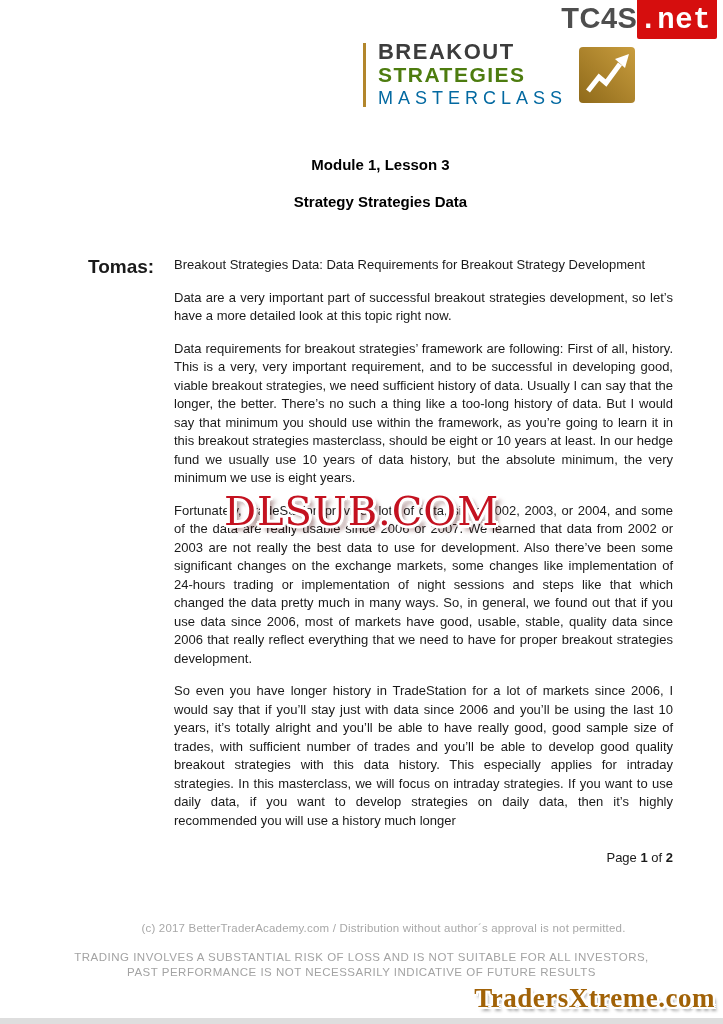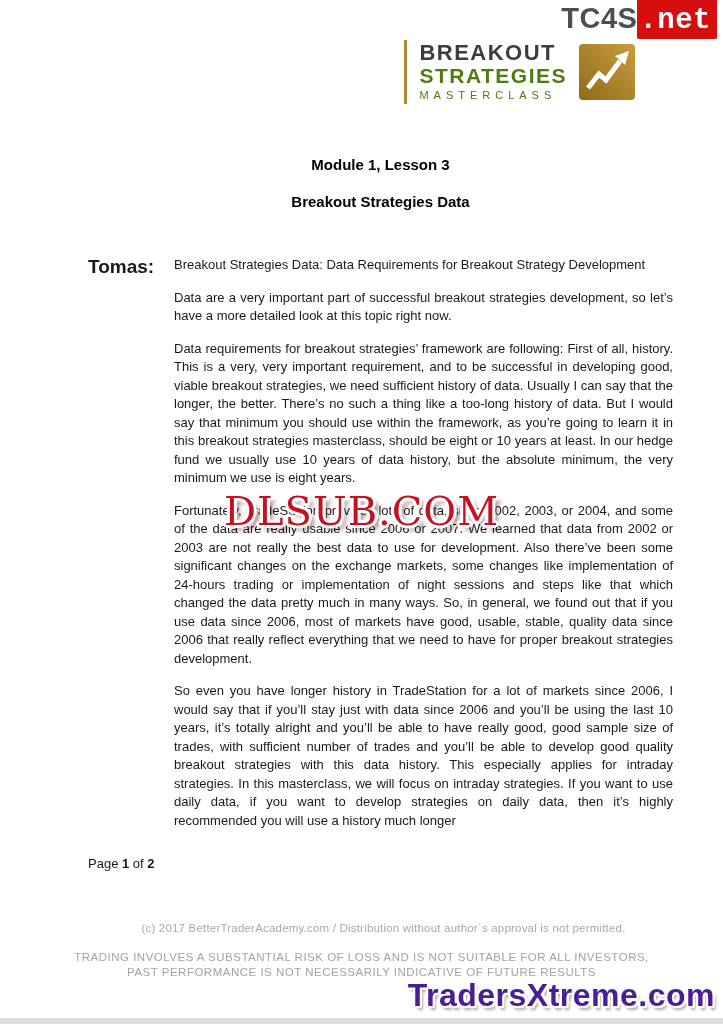--- a/index.html
+++ b/index.html
@@ -14,50 +14,50 @@
   .tc4s { position:absolute; top:2px; right:6px; font-size:29px; font-weight:bold; letter-spacing:.5px; white-space:nowrap; }
   .tc4s-a { color:#4e4e4e; text-shadow:1px 1px 0 #ffffff; }
   .tc4s-b { background:#d60e0e; color:#ffffff; padding:12px 6px 2px 2px; border-radius:2px;font-family:Liberation Mono, monospace; }
 
   
   .logo { position:absolute; top:40px; right:88px; display:flex; align-items:center; }
   .logo-bar { width:3px; height:64px; background:#b2862c; margin-right:12px; }
   .logo-text { margin-right:12px; }
   .logo-l1 { font-size:22px; font-weight:bold; color:#3c3c3c; letter-spacing:1.5px; line-height:1.08; }
   .logo-l2 { font-size:21px; font-weight:bold; color:#4d7c0f; letter-spacing:1.5px; line-height:1.08; }
-  .logo-l3 { font-size:11px; color:#4d7c0f; letter-spacing:5px; line-height:1.35; }
+  .logo-l3 { font-size:18px; color:#0369a1; letter-spacing:5px; line-height:1.35; }
 
   
   .content { padding:156px 50px 0 88px; }
   .title, .subtitle { text-align:center; font-size:15px; font-weight:bold; color:#000; }
   .subtitle { margin-top:20px; }
   .transcript { display:grid; grid-template-columns:86px 1fr; margin-top:46px; }
   .speaker { font-size:19px; font-weight:bold; }
   .paras p { font-size:13px; line-height:18.5px; text-align:justify; margin:0 0 14px 0; }
-  .pagenum { text-align:left; font-size:13px; margin-top:12px; }
+  .pagenum { text-align:right; font-size:13px; margin-top:6px; }
 
   
   .dlsub {
     position:absolute; top:488px; left:50%; transform:translateX(-50%);
     font-family:"DejaVu Serif", serif; font-weight:normal; font-size:40px;
     color:#c41220; letter-spacing:1px; white-space:nowrap;
     text-shadow:
       -2px -2px 0 #fff, -2px 2px 0 #fff, 2px -2px 0 #fff, 2px 2px 0 #fff,
       -3px 0 0 #fff, 3px 0 0 #fff, 0 -3px 0 #fff, 0 3px 0 #fff,
       5px 5px 4px rgba(80,20,20,0.55);
   }
 
   
   .copyright { position:absolute; top:922px; left:0; right:0; text-align:center; color:#a8a8a8; font-size:11.5px; letter-spacing:.2px;padding-left:44px; }
   .disclaimer { position:absolute; top:950px; left:0; right:0; text-align:center; color:#a3a3a3; font-size:11.5px; line-height:14.5px; letter-spacing:.5px; }
 
   .txtreme {
     position:absolute; right:8px; bottom:10px;
-    font-family:Liberation Sans, sans-serif; font-weight:bold; font-size:32px;
-    color:#4c1d95; letter-spacing:.5px; white-space:nowrap;
+    font-family:Liberation Serif, serif; font-weight:bold; font-size:27px;
+    color:#a16207; letter-spacing:.5px; white-space:nowrap;
     text-shadow:
       -2px -2px 0 #fff, -2px 2px 0 #fff, 2px -2px 0 #fff, 2px 2px 0 #fff,
       0 -2px 0 #fff, 0 2px 0 #fff, -2px 0 0 #fff, 2px 0 0 #fff,
       3px 4px 3px rgba(0,0,0,0.35);
   }
   .bottom-strip { position:absolute; left:0; right:0; bottom:0; height:6px; background:#dedede; }
 </style>
 </head>
 <body>
 
@@ -82,21 +82,21 @@
         </linearGradient>
       </defs>
       <rect x="0" y="0" width="56" height="56" rx="4" fill="url(#goldg)"></rect>
       <polyline points="9,44 20,30 27,36 41,17" fill="none" stroke="#ffffff" stroke-width="5"></polyline>
       <polygon points="36,12 50,7 46,21" fill="#ffffff"></polygon>
     </svg>
   </div>
 
   <div class="content">
     <div class="title">Module 1, Lesson 3</div>
-    <div class="subtitle">Breakout Strategies Data</div>
+    <div class="subtitle">Strategy Strategies Data</div>
 
     <div class="transcript">
       <div class="speaker">Tomas:</div>
       <div class="paras">
         <p>Breakout Strategies Data: Data Requirements for Breakout Strategy Development</p>
         <p>Data are a very important part of successful breakout strategies development, so let’s have a more detailed look at this topic right now.</p>
         <p>Data requirements for breakout strategies’ framework are following: First of all, history. This is a very, very important requirement, and to be successful in developing good, viable breakout strategies, we need sufficient history of data. Usually I can say that the longer, the better. There’s no such a thing like a too-long history of data. But I would say that minimum you should use within the framework, as you’re going to learn it in this breakout strategies masterclass, should be eight or 10 years at least. In our hedge fund we usually use 10 years of data history, but the absolute minimum, the very minimum we use is eight years.</p>
         <p>Fortunately, TradeStation provides lots of data, since 2002, 2003, or 2004, and some of the data are really usable since 2006 or 2007. We learned that data from 2002 or 2003 are not really the best data to use for development. Also there’ve been some significant changes on the exchange markets, some changes like implementation of 24-hours trading or implementation of night sessions and steps like that which changed the data pretty much in many ways. So, in general, we found out that if you use data since 2006, most of markets have good, usable, stable, quality data since 2006 that really reflect everything that we need to have for proper breakout strategies development.</p>
         <p>So even you have longer history in TradeStation for a lot of markets since 2006, I would say that if you’ll stay just with data since 2006 and you’ll be using the last 10 years, it’s totally alright and you’ll be able to have really good, good sample size of trades, with sufficient number of trades and you’ll be able to develop good quality breakout strategies with this data history. This especially applies for intraday strategies. In this masterclass, we will focus on intraday strategies. If you want to use daily data, if you want to develop strategies on daily data, then it’s highly recommended you will use a history much longer</p>
       </div>

